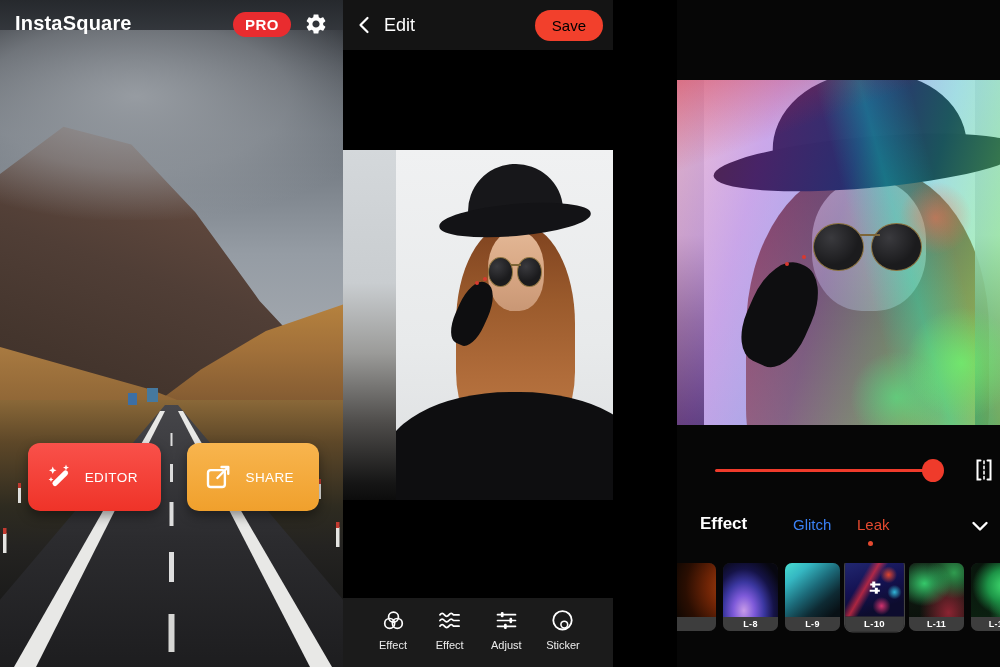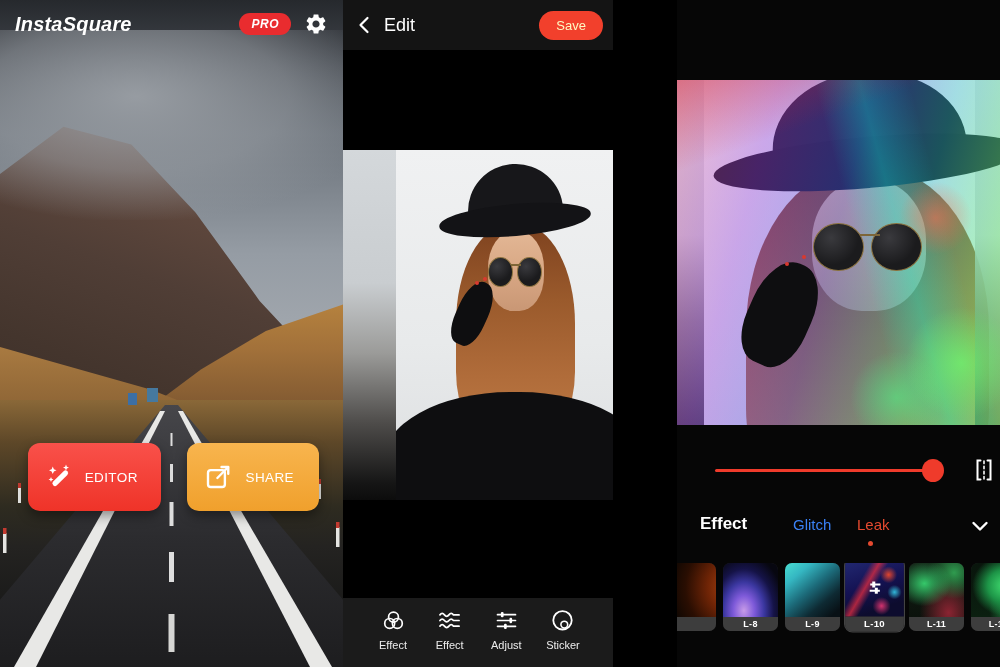--- a/index.html
+++ b/index.html
@@ -20,43 +20,43 @@
   .hills-right { position:absolute; top:295px; left:140px; right:0; height:120px;
     clip-path:polygon(100% 8%,62% 30%,30% 62%,0% 100%,100% 100%);
     background:linear-gradient(180deg,#b9853f 0%,#a2713a 45%,#7c5630 100%); }
   .hills-left { position:absolute; top:330px; left:0; width:215px; height:85px;
     clip-path:polygon(0% 20%,35% 45%,70% 70%,100% 100%,0% 100%);
     background:linear-gradient(180deg,#b08044 0%,#8a6234 100%); }
   .ground { position:absolute; top:400px; left:0; right:0; bottom:0;
     background:linear-gradient(180deg,#8a6838 0%,#5d4728 16%,#32script2b20 40%,#242321 55%,#1b1b1a 75%,#161616 100%);
     background:linear-gradient(180deg,#8a6838 0%,#5d4728 16%,#2e2b20 40%,#242321 55%,#1b1b1a 75%,#161616 100%); }
   .road-svg { position:absolute; top:385px; left:0; width:343px; height:282px; }
-  .home-header { position:absolute; top:0; left:0; right:0; height:48px; display:flex; align-items:center; padding:12px 15px; z-index:5;font-style:italic; }
+  .home-header { position:absolute; top:0; left:0; right:0; height:48px; display:flex; align-items:flex-start; padding:12px 15px; z-index:5; }
   .app-title { color:#fff; font-size:20px; font-weight:bold; letter-spacing:.2px; }
-  .pro-badge { margin-left:auto; background:#e92c2f; color:#fff; font-size:12px; font-weight:bold;
+  .pro-badge { margin-left:auto; background:#e92c2f; color:#fff; font-size:15px; font-weight:bold;
     padding:4px 12px; border-radius:13px; letter-spacing:.5px; }
   .gear { margin-left:13px; width:24px; height:24px; display:flex; }
   .home-buttons { position:absolute; left:28px; right:24px; top:443px; display:grid;
     grid-template-columns:1fr 1fr; gap:22px 26px; z-index:5; }
   .home-btn { height:68px; border-radius:12px; display:flex; align-items:center; padding:0 12px 0 16px;
     box-shadow:0 5px 12px rgba(0,0,0,.4); }
   .home-btn svg { width:30px; height:30px; flex:0 0 auto; }
   .home-btn .btn-label { flex:1; text-align:center; color:#fff; font-size:13.5px; font-weight:normal; letter-spacing:.4px; }
   .btn-editor   { background:linear-gradient(180deg,#f9514a,#ef3328); }
   .btn-collage  { background:linear-gradient(180deg,#3fc0f0,#1ea7e4); }
   .btn-freestyle{ background:linear-gradient(180deg,#ee49e8,#dc22d6); }
   .btn-share    { background:linear-gradient(180deg,#f8b54e,#f0a02c); }
 
   
   .panel-edit { left:343px; width:270px; background:#000; }
   .edit-header { position:absolute; top:0; left:0; right:0; height:50px; background:#141414;
     display:flex; align-items:center; padding:0 10px; z-index:5; }
   .back-chev { width:24px; height:24px; display:flex; }
   .edit-title { color:#fff; font-size:18px; margin-left:7px; }
-  .save-btn { margin-left:auto; background:#f2402c; color:#fef9c3; font-size:13px; padding:7px 17px;
+  .save-btn { margin-left:auto; background:#f2402c; color:#000000; font-size:15px; padding:7px 17px;
     border-radius:18px; }
   .edit-photo { position:absolute; top:150px; left:0; width:334px; height:350px; background:#0a0a0a; }
   .blur-strip { position:absolute; top:0; bottom:0; z-index:2;
     background:linear-gradient(180deg,#d4d8db 0%,#c9cdd0 38%,#9b9b99 58%,#4e4c4a 78%,#161616 95%,#0c0c0c 100%); }
   .strip-l { left:0; width:53px; }
   .strip-r { right:0; width:43px; }
   .portrait-frame { position:absolute; left:53px; top:0; width:238px; height:350px; overflow:hidden; z-index:1; }
 
   
   .portrait { position:absolute; inset:0; }

